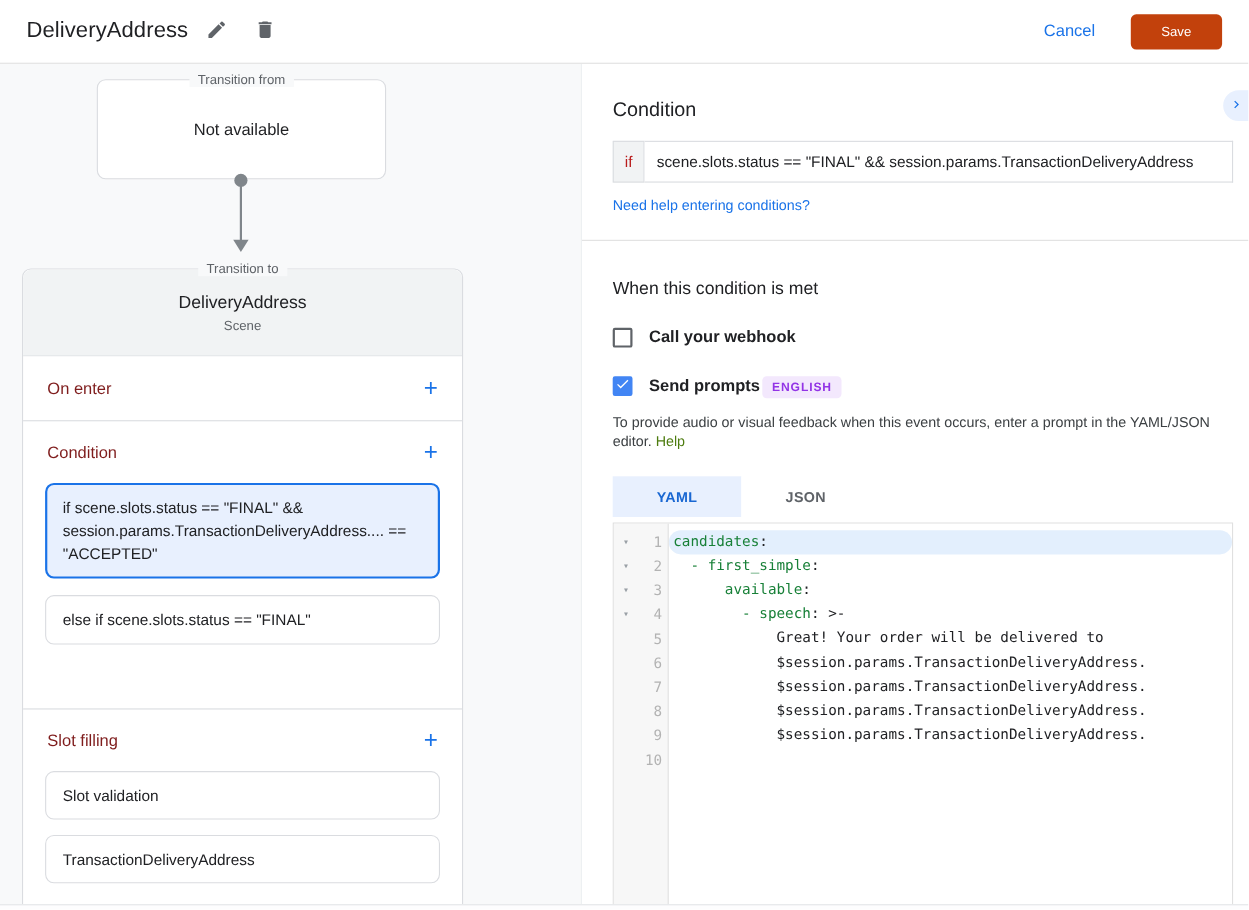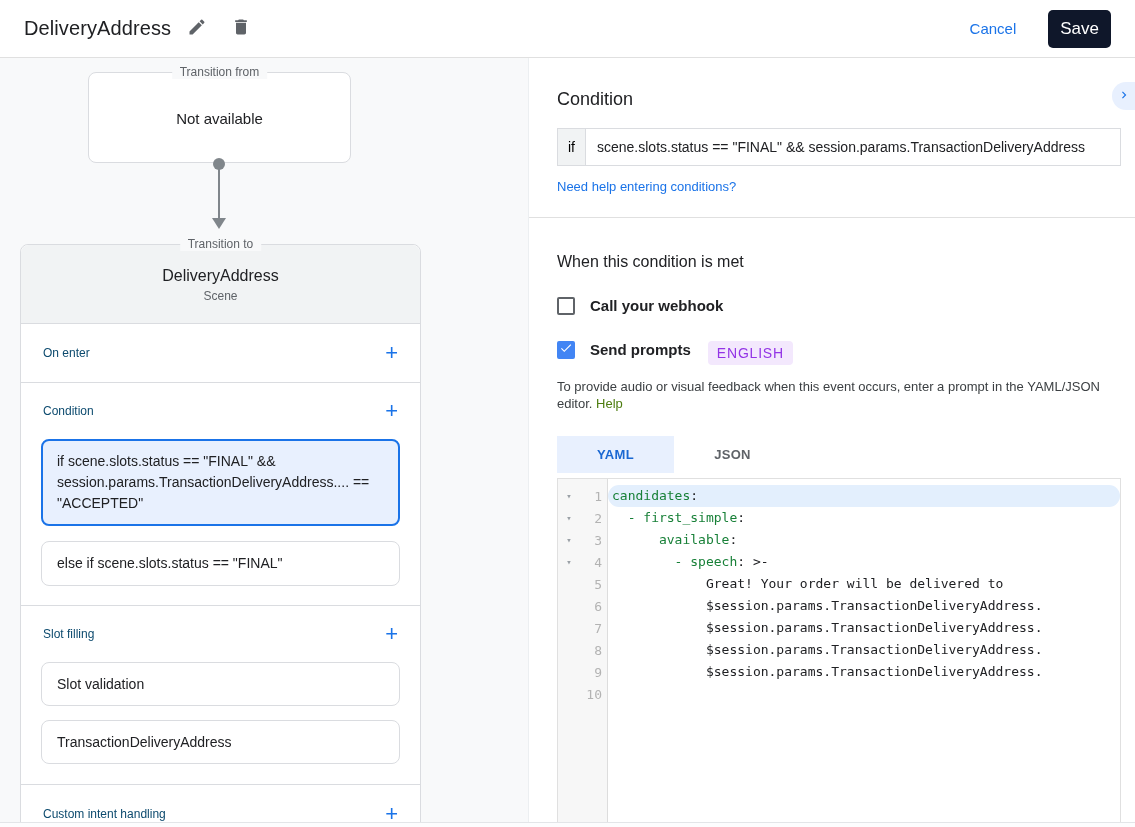--- a/index.html
+++ b/index.html
@@ -10,22 +10,22 @@
   
   .topbar { position:absolute; top:0; left:0; width:1135px; height:58px; background:#fff;
             border-bottom:1px solid #e0e0e0; display:flex; align-items:center; padding:0 24px; z-index:5; }
   .page-title { font-size:20px; color:#202124; letter-spacing:0.1px; }
   .icon-btn { width:36px; height:36px; border:none; background:transparent; display:flex;
               align-items:center; justify-content:center; cursor:pointer; margin-left:8px; border-radius:50%; }
   .icon-btn svg { width:20px; height:20px; fill:#5f6368; }
   .topbar-spacer { flex:1; }
   .cancel-btn { border:none; background:transparent; color:#1a73e8; font-size:15px; font-weight:500;
                 padding:8px 16px; cursor:pointer; margin-right:16px; font-family:inherit; }
-  .save-btn { border:none; background:#0f172a; color:#fff; font-size:17px; font-weight:500;
-              padding:9px 12px; border-radius:5px; cursor:pointer; font-family:inherit; }
+  .save-btn { border:none; background:#c2410c; color:#fff; font-size:12px; font-weight:500;
+              padding:9px 28px; border-radius:5px; cursor:pointer; font-family:inherit; }
 
   
   .canvas { position:absolute; top:58px; left:0; width:528px; height:764px; background:#f8f9fa; overflow:hidden; }
 
   .tf-box { position:absolute; left:88px; top:14px; width:263px; height:91px; background:#fff;
             border:1px solid #dadce0; border-radius:8px; }
   .legend { position:absolute; top:-8px; left:50%; transform:translateX(-50%); background:#f8f9fa;
             padding:0 8px; font-size:12px; color:#5f6368; white-space:nowrap;text-align:center; }
   .tf-value { position:absolute; top:50%; left:0; width:100%; transform:translateY(-50%);
               text-align:center; font-size:15px; color:#202124; }
@@ -42,66 +42,66 @@
   .flow-card-header { height:79px; background:#f1f3f4; border-bottom:1px solid #dadce0;
                       border-radius:8px 8px 0 0; text-align:center; padding-top:22px; }
   .flow-card-title { font-size:16px; color:#202124; }
   .flow-card-sub { font-size:12px; color:#5f6368; margin-top:4px; }
 
   .section-row { display:flex; align-items:center; justify-content:space-between;
                  height:58px; padding:0 22px; }
   .section { border-top:1px solid #dadce0; }
   .section-head { display:flex; align-items:center; justify-content:space-between;
                   height:56px; padding:0 22px; }
-  .section-label { font-size:12px; color:#0c4a6e; }
+  .section-label { font-size:15px; color:#7f1d1d; }
   .plus { color:#1a73e8; font-size:22px; font-weight:400; line-height:1; cursor:pointer; user-select:none; }
 
   .cond-card { margin:0 20px; border:1px solid #dadce0; border-radius:8px; background:#fff;
                padding:11px 15px; font-size:14px; line-height:21px; color:#202124;
                overflow-wrap:break-word; cursor:pointer; }
   .cond-card.selected { background:#e8f0fe; border:2px solid #1a73e8; padding:10px 14px; }
   .cond-card + .cond-card { margin-top:15px; }
   .cond-pad { padding-bottom:19px; }
   .slot-card { margin:0 20px 14px; border:1px solid #dadce0; border-radius:8px; background:#fff;
                padding:13px 15px; font-size:14px; color:#202124; cursor:pointer; }
-  .slot-pad { padding-bottom:6px; }
+  .slot-pad { padding-bottom:6px;margin-top:39px; }
   .custom-row { border-top:1px solid #dadce0; height:58px; }
 
   
   .panel { position:absolute; top:58px; left:528px; width:607px; height:764px; background:#fff;
            border-left:1px solid #eceff1; }
   .panel-inner { position:relative; padding:0 0 0 28px; }
 
   .cond-title { font-size:18px; color:#202124; padding-top:31px; }
   .expand-pill { position:absolute; top:24px; right:0; width:23px; height:28px; background:#e8f0fe;
                  border:none; border-radius:16px 0 0 16px; cursor:pointer; display:flex;
                  align-items:center; justify-content:center; }
   .expand-pill svg { width:14px; height:14px; }
 
   .if-row { display:flex; margin-top:18px; margin-right:14px; height:38px; }
   .if-label { width:29px; background:#f1f3f4; border:1px solid #dadce0; border-right:1px solid #dadce0;
-              display:flex; align-items:center; justify-content:center; font-size:14px; color:#000000; }
+              display:flex; align-items:center; justify-content:center; font-size:14px; color:#b91c1c; }
   .if-input { flex:1; border:1px solid #dadce0; border-left:none; background:#fff; padding:0 11px;
               font-size:14px; color:#202124; display:flex; align-items:center;
               white-space:nowrap; overflow:hidden; }
   .help-link { display:inline-block; margin-top:13px; color:#1a73e8; font-size:13px;
                text-decoration:none; cursor:pointer; }
 
   .panel-divider { margin-top:22px; margin-left:-28px; border-top:1px solid #e0e0e0; }
 
   .when-title { font-size:16px; color:#202124; margin-top:35px; }
 
   .check-row { display:flex; align-items:flex-start; margin-top:26px; }
   .checkbox { width:18px; height:18px; border:2px solid #5f6368; border-radius:2px; background:#fff;
               flex:0 0 auto; cursor:pointer; }
   .checkbox.checked { background:#4285f4; border-color:#4285f4; display:flex; align-items:center;
                       justify-content:center; }
   .checkbox.checked svg { width:14px; height:14px; fill:#fff; }
   .check-label { font-size:15px; font-weight:bold; color:#202124; margin-left:15px; }
-  .lang-badge { margin-left:17px; background:#f3e8fd; color:#9334e6; font-size:14px; font-weight:normal;
+  .lang-badge { margin-left:2px; background:#f3e8fd; color:#9334e6; font-size:11px; font-weight:bold;
                 letter-spacing:0.8px; padding:4px 9px; border-radius:4px; }
 
   .hint { margin-top:13px; font-size:13px; line-height:17px; color:#3c4043; max-width:560px; }
   .hint a { color:#4d7c0f; text-decoration:none; cursor:pointer; }
 
   .tabs { display:flex; margin-top:24px; }
   .tab { width:117px; height:37px; display:flex; align-items:center; justify-content:center;
          font-size:13px; font-weight:bold; letter-spacing:0.3px; color:#5f6368; cursor:pointer;
          background:#fff; border:none; font-family:inherit; }
   .tab.active { color:#1967d2; background:#e8f0fe; }

